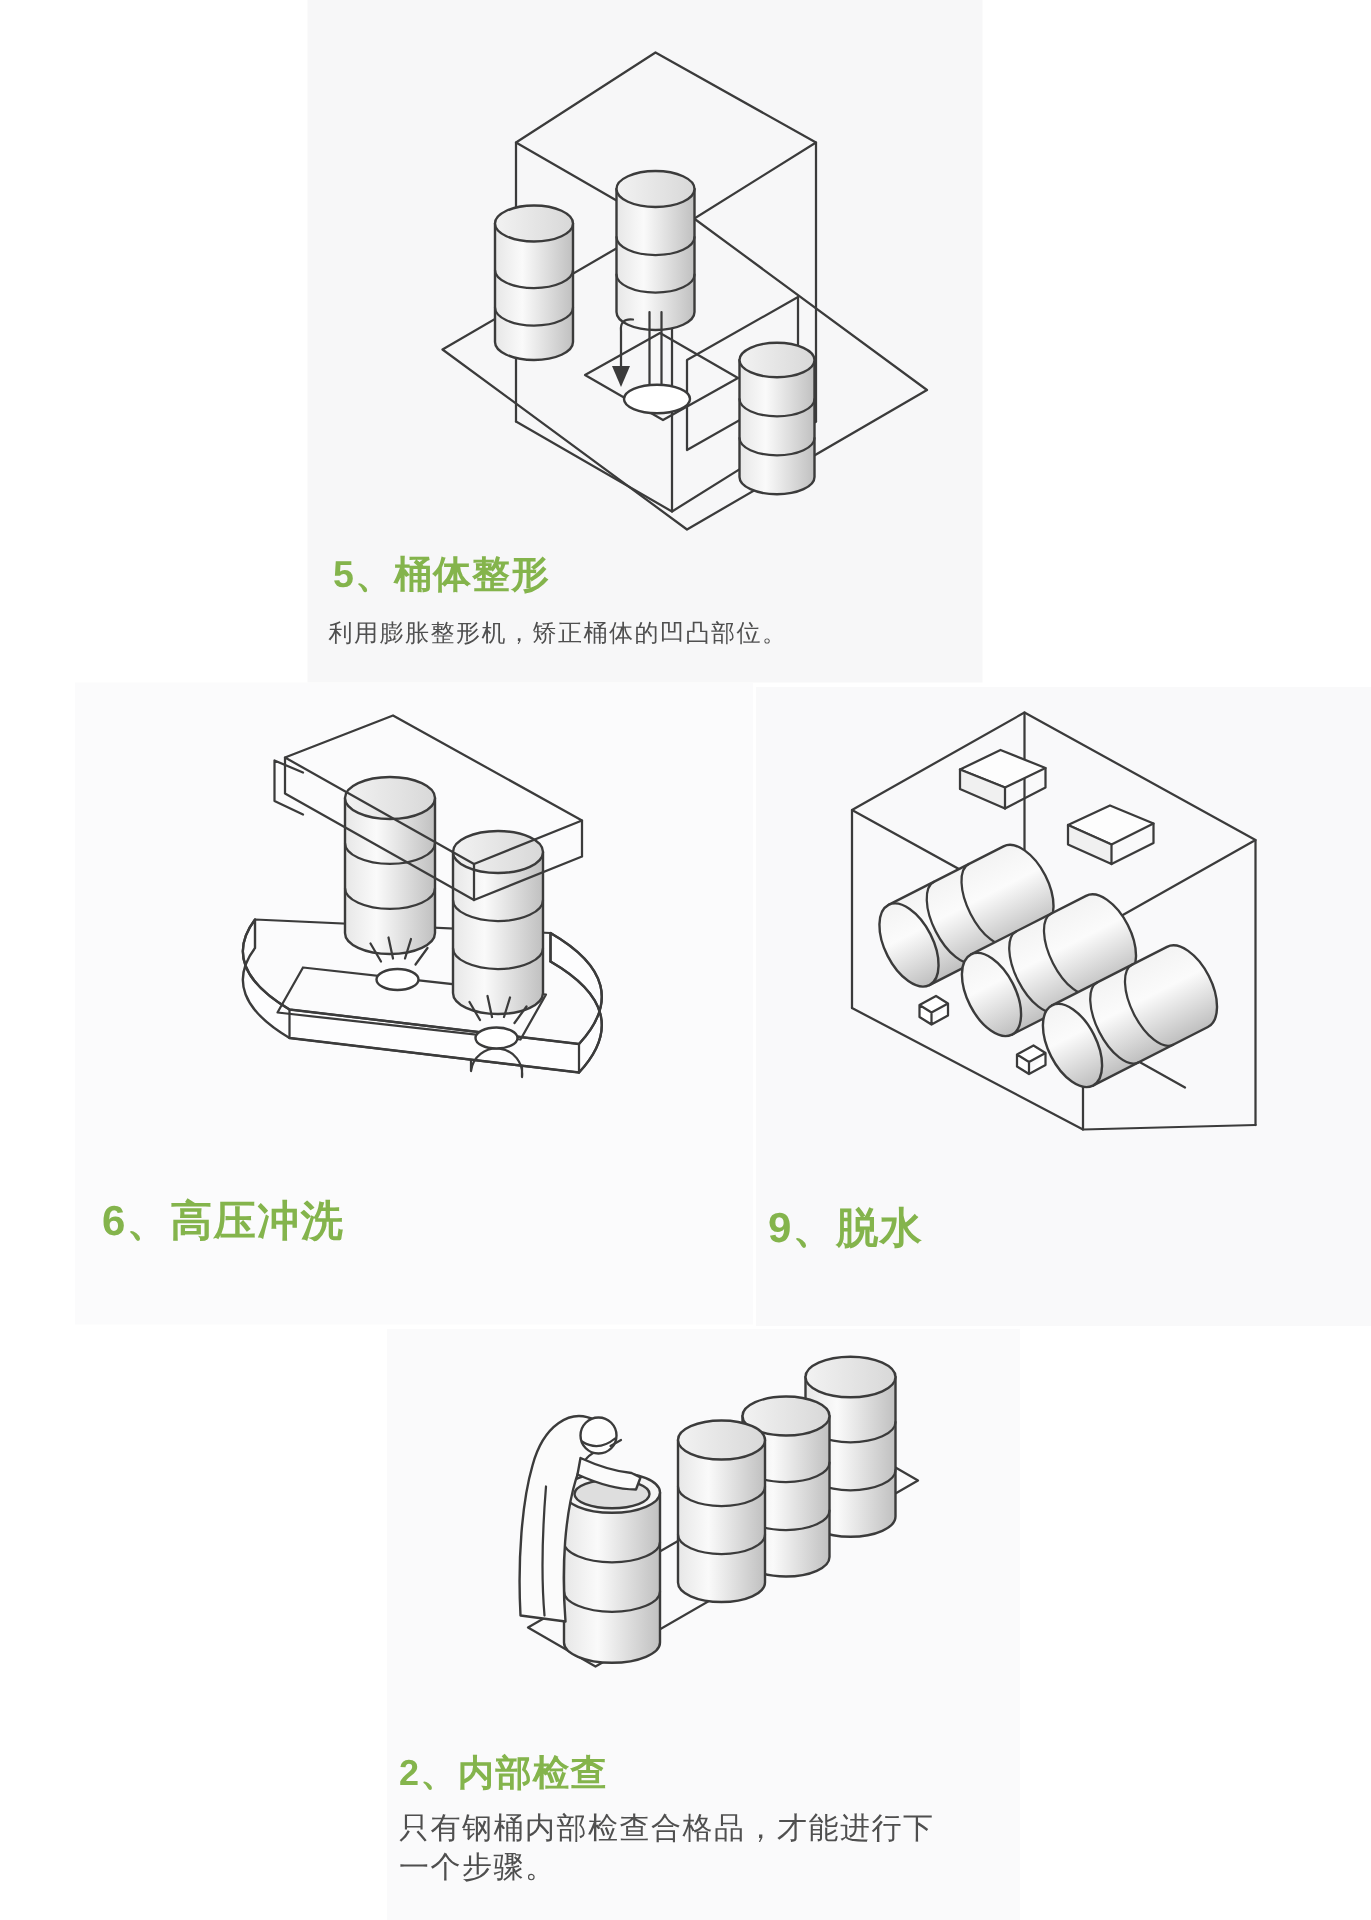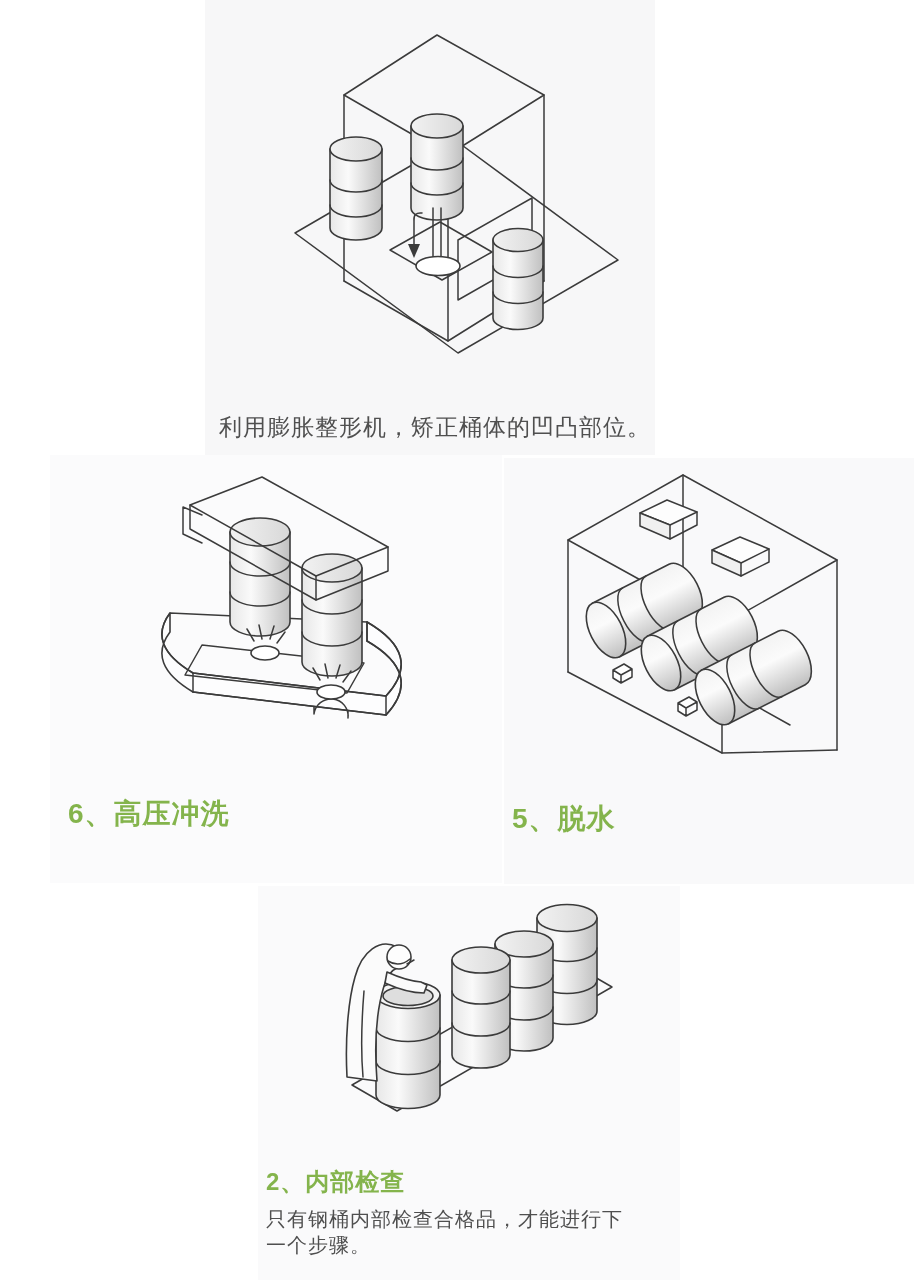--- a/index.html
+++ b/index.html
@@ -18,21 +18,21 @@
   #bg3{left:504px;top:458px;width:410px;height:426px;background:#f9f9fa;}
   #bg4{left:258px;top:886px;width:422px;height:394px;background:#fafafb;}
   .ill{position:absolute;}
   #ill5{left:200px;top:8px;}
   #ill6{left:50px;top:455px;}
   #ill7{left:540px;top:460px;}
   #ill8{left:300px;top:888px;}
   .step-heading{position:absolute;margin:0;font-weight:700;color:var(--heading-green);letter-spacing:1px;white-space:nowrap;}
   .step-desc{position:absolute;margin:0;color:var(--body-text);letter-spacing:1px;}
   #h5{left:222px;top:366px;font-size:25px;}
-  #d5{left:219px;top:412px;font-size:23px;white-space:nowrap;}
+  #d5{left:219px;top:412px;font-size:16px;white-space:nowrap;}
   #h6{left:68px;top:795px;font-size:28px;}
   #d6{left:66px;top:841px;font-size:23px;white-space:nowrap;}
   #h7{left:512px;top:800px;font-size:28px;}
   #d7{left:522px;top:845px;font-size:22px;white-space:nowrap;}
   #h8{left:266px;top:1166px;font-size:24px;}
   #d8{left:266px;top:1206px;font-size:20px;width:364px;line-height:1.3;}
   svg .wire{fill:none;stroke:var(--line);stroke-width:1.5;stroke-linejoin:round;stroke-linecap:round;}
   svg .solid{stroke:var(--line);stroke-width:1.6;stroke-linejoin:round;}
 </style>
 </head>
@@ -217,22 +217,23 @@
 
     <g>
       <path class="solid" fill="#fbfbfb" d="M97,59 C80,50 62,63 55,89 C48,113 45,152 47,189 L77,193 C74,155 77,121 84,98 C87,88 92,82 97,80 Z"></path>
       <path class="wire" d="M64,103 C61,140 61,166 63,189"></path>
       <path class="solid" fill="#fbfbfb" d="M87,84 C98,89 110,93 121,94 L127,97 L124,105 C110,105 96,100 85,95 Z"></path>
       <circle class="solid" fill="#fdfdfd" cx="99" cy="69" r="12"></circle>
       <path class="wire" d="M88,73 Q99,80 110,71 M107,76 L114,72"></path>
     </g>
   </svg>
 
+  <h2 class="step-heading" id="h5">5、桶体整形</h2>
   <p class="step-desc" id="d5">利用膨胀整形机，矫正桶体的凹凸部位。</p>
 
   <h2 class="step-heading" id="h6">6、高压冲洗</h2>
 
-  <h2 class="step-heading" id="h7">5、脱水</h2>
+  <h2 class="step-heading" id="h7">9、脱水</h2>
 
   <h2 class="step-heading" id="h8">2、内部检查</h2>
   <p class="step-desc" id="d8">只有钢桶内部检查合格品，才能进行下一个步骤。</p>
 
 </div>
 
 </body></html>

